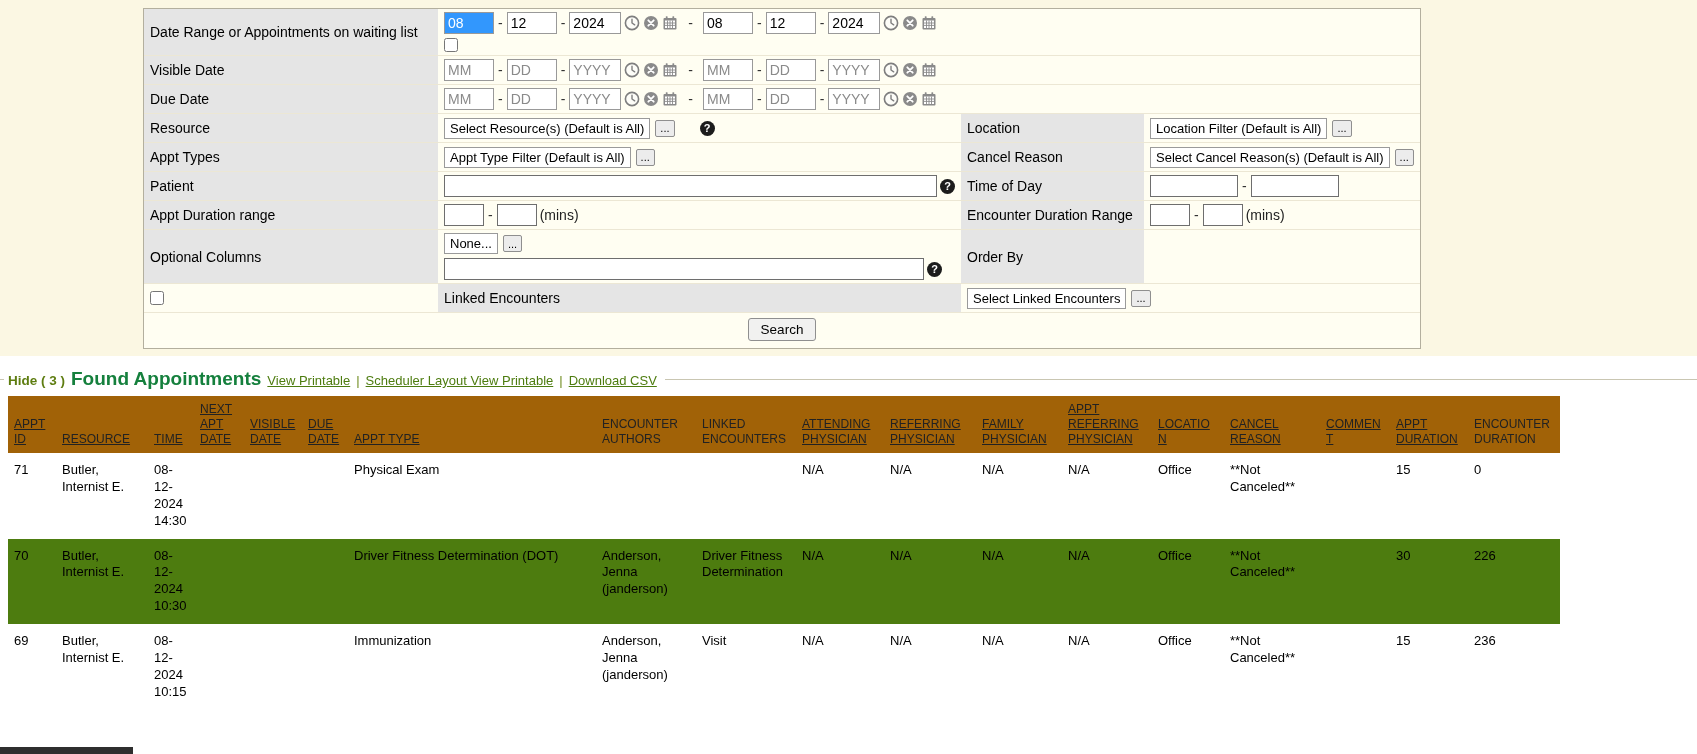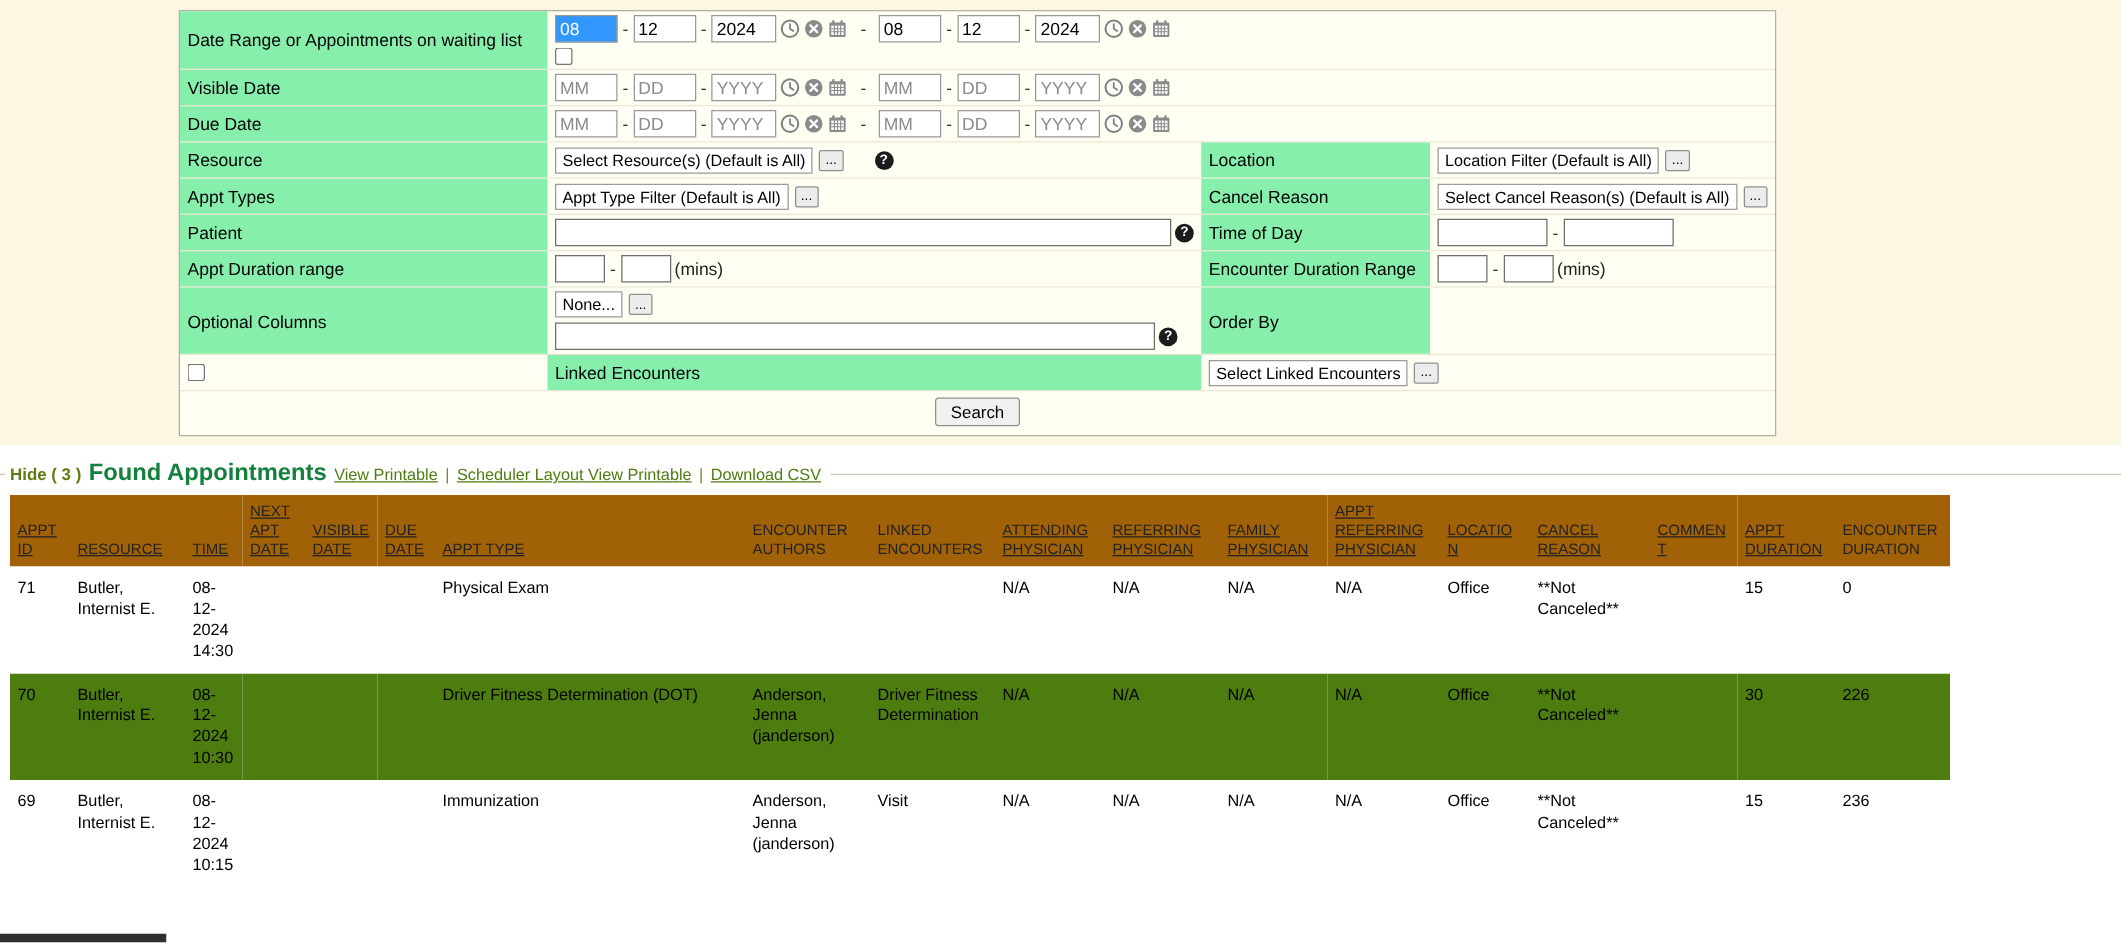--- a/index.html
+++ b/index.html
@@ -26,21 +26,21 @@
     border: 1px solid #b3af9e;
     background: #FFFEF2;
   }
   .frow {
     display: grid;
     grid-template-columns: 294px 523px 183px 1fr;
     min-height: 29px;
   }
   .frow + .frow { border-top: 1px solid #ece7d4; }
   .flabel {
-    background: #86efac;
+    background: #e5e5e5;
     padding: 2px 6px;
     display: flex;
     align-items: center;
     font-size: 14px;
   }
   .finput {
     padding: 3px 6px;
     display: flex;
     align-items: center;
     gap: 3px;

